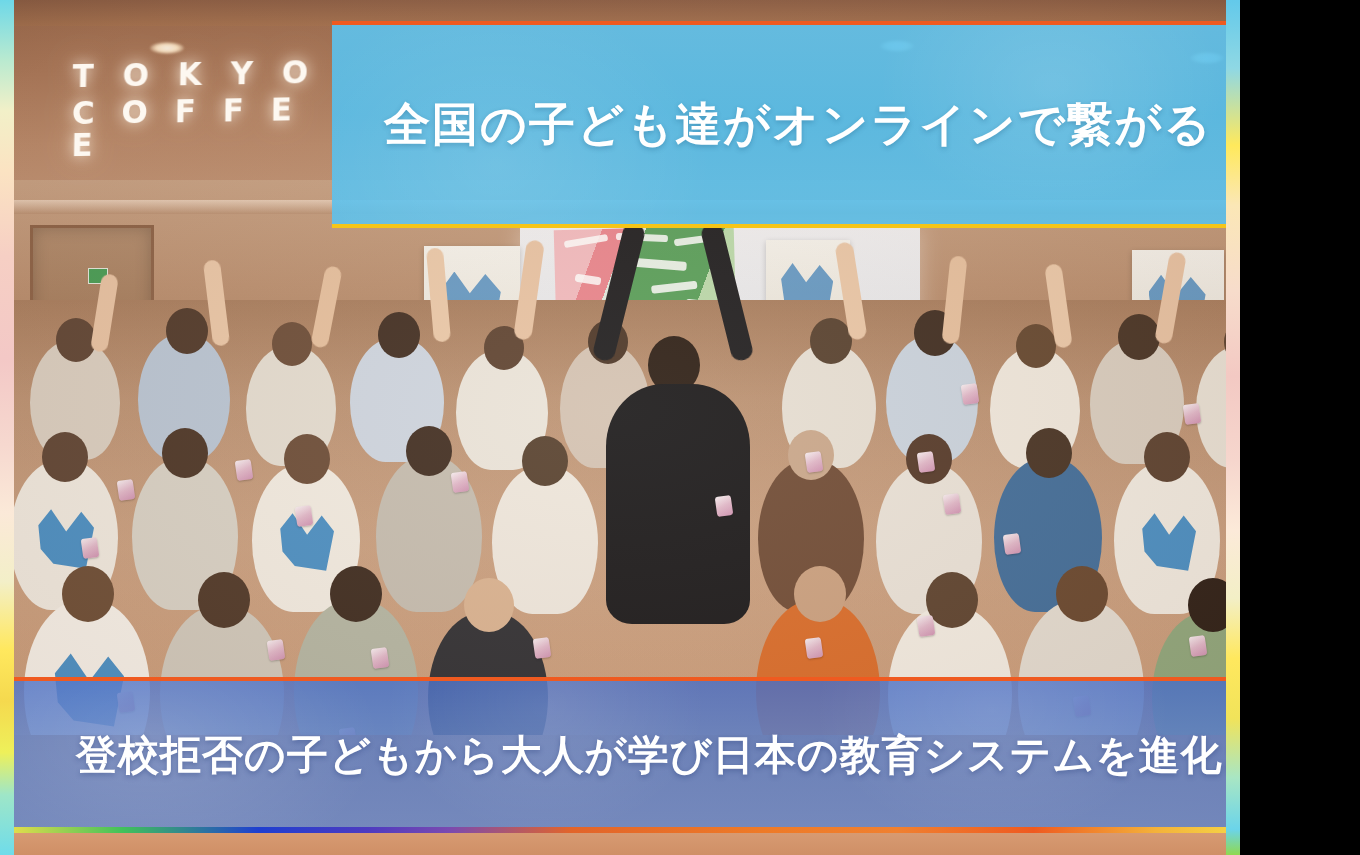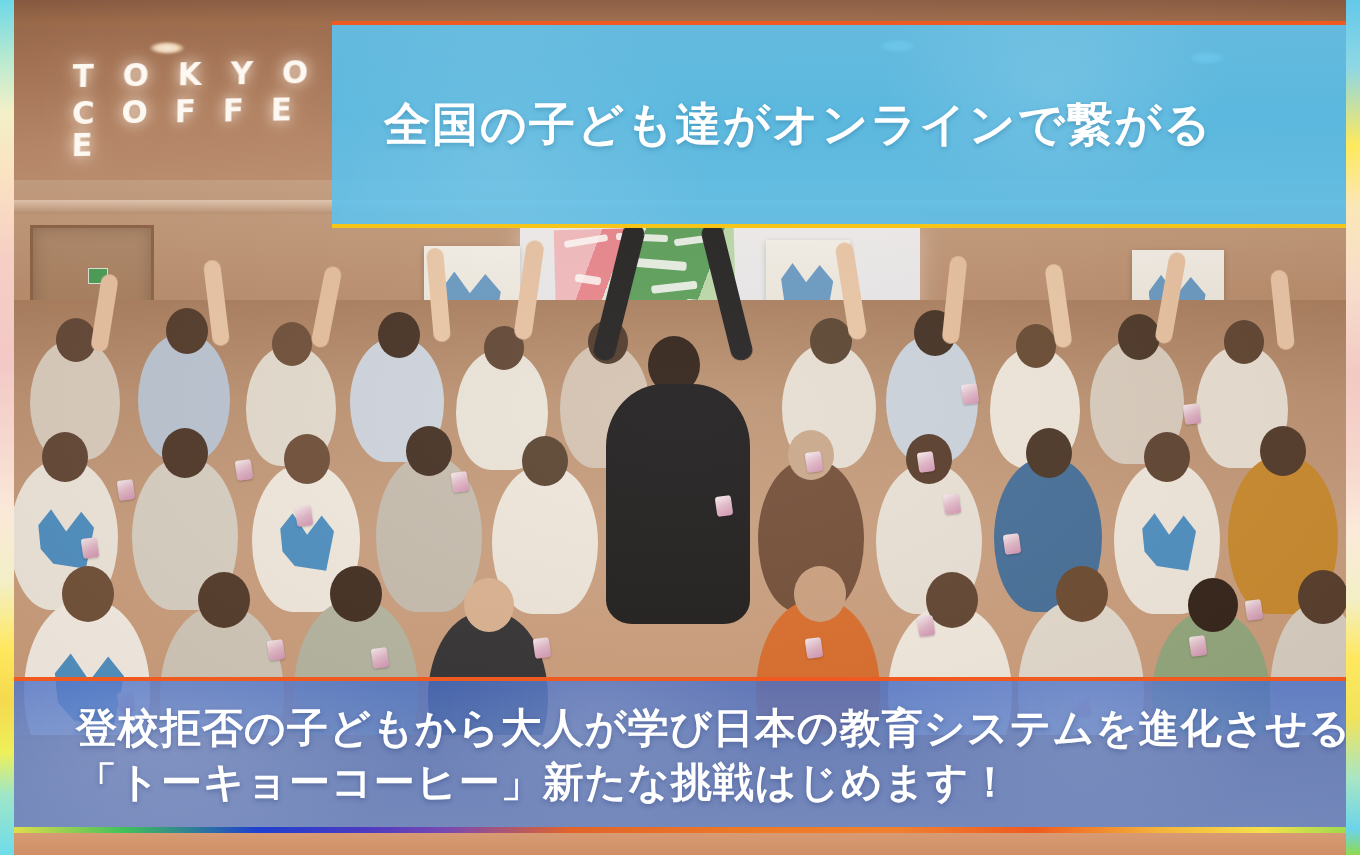--- a/index.html
+++ b/index.html
@@ -8,21 +8,21 @@
     padding: 0;
     background: #000;
   }
   body {
     font-family: "DejaVu Sans", "Liberation Sans", sans-serif;
   }
 
   
   .canvas {
     position: relative;
-    width: 1360px;
+    width: 1240px;
     height: 855px;
     overflow: hidden;
     background: #8a5f45;
   }
 
   
   .photo {
     position: absolute;
     inset: 0;
     overflow: hidden;
@@ -487,21 +487,20 @@
     <span>T O K Y O</span>
     <span class="line2">C O F F E E</span>
   </div>
 
   <div class="title-card">
     <div class="title-line">全国の子ども達がオンラインで繋がる</div>
   </div>
 
   <div class="caption-band">
     <div class="caption-line">登校拒否の子どもから大人が学び日本の教育システムを進化させる！</div>
-    <div class="caption-line">「トーキョーコーヒー」新たな挑戦はじめます！</div>
   </div>
 
   <div class="floor-strip"></div>
   <div class="rainbow rainbow-bottom"></div>
   <div class="rainbow rainbow-left"></div>
   <div class="rainbow rainbow-right"></div>
 
 </div>
 
 </body></html>

